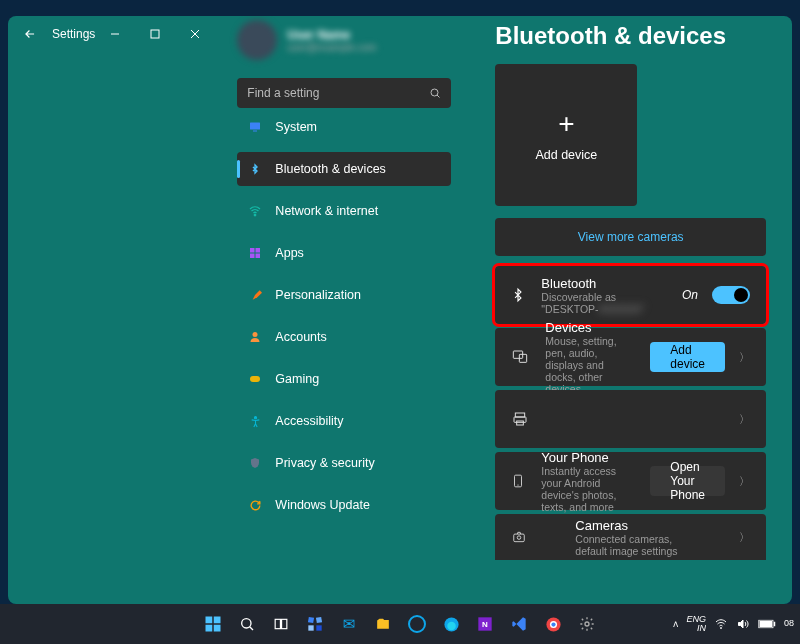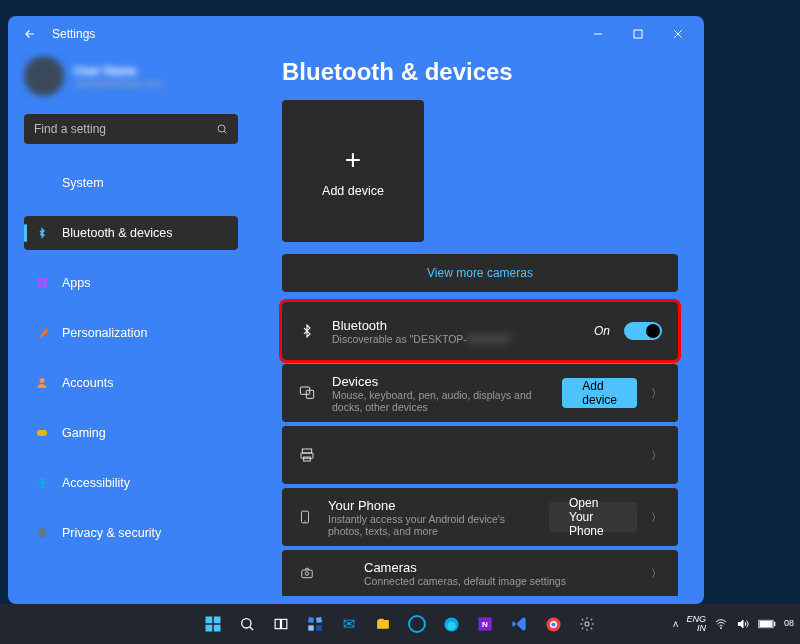--- a/index.html
+++ b/index.html
@@ -8,26 +8,25 @@
     font-family: "Segoe UI", sans-serif;
     color: #fff;
     width: 800px;
     height: 644px;
     overflow: hidden;
     position: relative;
   }
   .window {
     position: absolute;
     top: 16px; left: 8px;
-    width: 696px; height: 588px;
-    background: #3b82f6;
+    width: 784px; height: 588px;
+    background: #0f766e;
     border-radius: 8px;
     overflow: hidden;
     display: flex;
-    flex-direction: column;
   }
   .titlebar {
     height: 36px;
     display: flex;
     align-items: center;
     padding: 0 6px;
   }
   .back-btn { width: 28px; height: 28px; display:flex; align-items:center; justify-content:center; margin-left:2px;}
   .win-title { font-size: 12px; margin-left: 8px; }
   .win-controls { margin-left:auto; display:flex; }
@@ -35,24 +34,24 @@
   .content { flex:1; display:flex; overflow:hidden;}
   .sidebar { width: 238px; padding: 0 8px 0 16px; display:flex; flex-direction:column;}
   .user { display:flex; align-items:center; gap:10px; margin-top:4px; margin-bottom:18px; filter: blur(3px);}
   .avatar { width:40px; height:40px; border-radius:50%; background:#3a4a5a;}
   .user-txt { font-size:12px;}
   .user-txt .n { font-weight:600;}
   .user-txt .e { font-size:10px; color:#aaa;}
   .search {
     background:#2d2d2d; height:30px; border-radius:4px;
     display:flex; align-items:center; padding:0 10px;
-    color:#bbb; font-size:12px; margin-bottom:22px;
+    color:#bbb; font-size:12px; margin-bottom:2px;
   }
   .search .icon { margin-left:auto; font-size:12px;}
-  .nav { display:flex; flex-direction:column; gap:16px;}
+  .nav { display:flex; flex-direction:column; gap:8px;}
   .nav-item {
     height:34px; display:flex; align-items:center;
     padding:0 10px; font-size:12.5px; border-radius:4px;
     gap:12px; position:relative;
   }
   .nav-item.sel { background:#2d2d2d;}
   .nav-item.sel::before {
     content:""; position:absolute; left:0; width:3px; height:18px;
     background:#4cc2ff; border-radius:2px;
   }
@@ -174,20 +173,29 @@
           <div class="nav-item sel">
             <span class="nav-ico">
               <svg width="10" height="14" viewBox="0 0 24 24" fill="none" stroke="#4cc2ff" stroke-width="3">
                 <path d="M7 7l10 10-5 5V2l5 5L7 17"></path>
               </svg>
             </span>
             <span>Bluetooth &amp; devices</span>
           </div>
           <div class="nav-item">
             <span class="nav-ico">
+              <svg width="14" height="12" viewBox="0 0 24 24" fill="none" stroke="#14b8a6" stroke-width="2.5">
+                <path d="M2 8c6-6 14-6 20 0M5 12c4-4 10-4 14 0M9 16c2-2 4-2 6 0"></path>
+                <circle cx="12" cy="20" r="1.5" fill="#14b8a6"></circle>
+              </svg>
+            </span>
+            <span>Network &amp; internet</span>
+          </div>
+          <div class="nav-item">
+            <span class="nav-ico">
               <svg width="12" height="12" viewBox="0 0 24 24" fill="#a855f7">
                 <rect x="2" y="2" width="9" height="9"></rect>
                 <rect x="13" y="2" width="9" height="9"></rect>
                 <rect x="2" y="13" width="9" height="9"></rect>
                 <rect x="13" y="13" width="9" height="9"></rect>
               </svg>
             </span>
             <span>Apps</span>
           </div>
           <div class="nav-item">
@@ -225,20 +233,28 @@
             <span>Accessibility</span>
           </div>
           <div class="nav-item">
             <span class="nav-ico">
               <svg width="12" height="14" viewBox="0 0 24 24" fill="#64748b">
                 <path d="M12 2l8 3v6c0 6-4 10-8 11-4-1-8-5-8-11V5z"></path>
               </svg>
             </span>
             <span>Privacy &amp; security</span>
           </div>
+          <div class="nav-item">
+            <span class="nav-ico">
+              <svg width="13" height="13" viewBox="0 0 24 24" fill="none" stroke="#f59e0b" stroke-width="2.5">
+                <path d="M20 12a8 8 0 11-2.3-5.7L20 4M20 4v5h-5"></path>
+              </svg>
+            </span>
+            <span>Windows Update</span>
+          </div>
         </div>
     </div>
 
     <div class="main">
       <div class="page-title">Bluetooth &amp; devices</div>
 
       <div class="add-tile">
         <div class="plus">+</div>
         <div>Add device</div>
       </div>
@@ -267,21 +283,21 @@
 
       <div class="row">
         <div class="row-ico">
           <svg width="18" height="16" viewBox="0 0 24 24" fill="none" stroke="#ddd" stroke-width="1.5">
               <rect x="2" y="3" width="14" height="11" rx="1"></rect>
               <rect x="11" y="8" width="11" height="12" rx="1"></rect>
             </svg>
         </div>
         <div class="row-txt">
           <div class="t">Devices</div>
-          <div class="s">Mouse, keyboard, pen, audio, displays and docks, other devices</div>
+          <div class="s">Mouse, setting, pen, audio, displays and docks, other devices</div>
         </div>
         <div class="row-right">
           <div class="btn">
               <span>Add device</span>
             </div>
           <span class="chev">〉</span>
         </div>
       </div>
 
       <div class="row">

